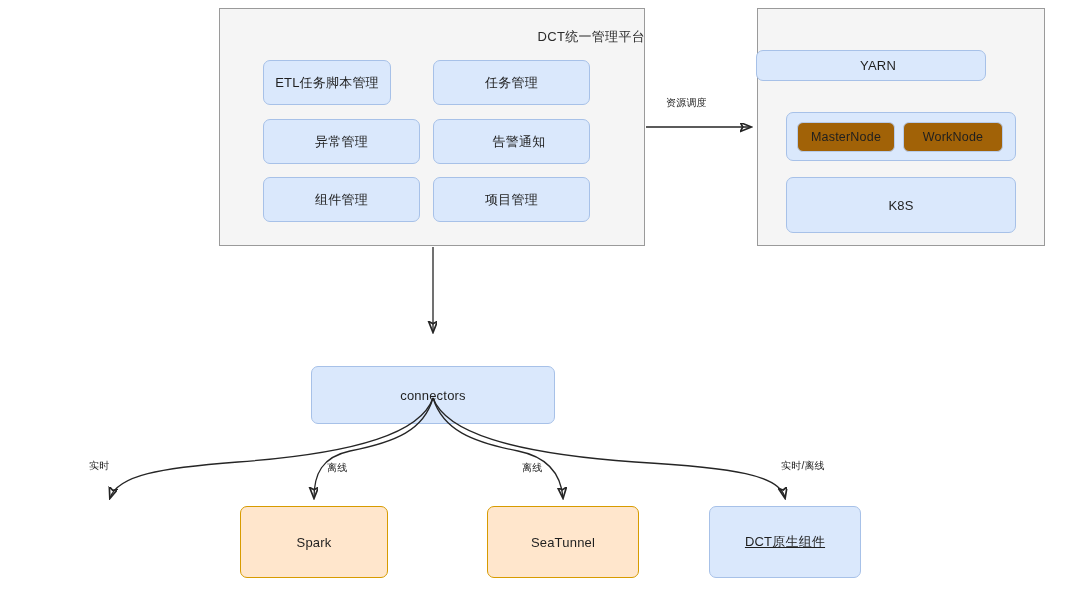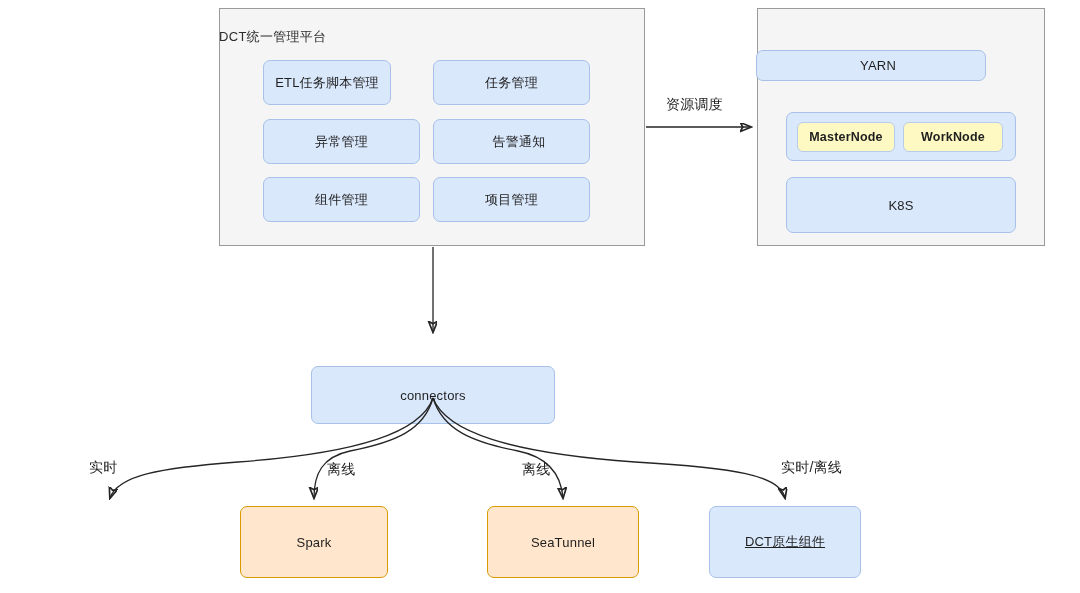--- a/index.html
+++ b/index.html
@@ -23,21 +23,21 @@
   .panel {
     position: absolute;
     background: #f5f5f5;
     border: 1px solid #9a9a9a;
     box-sizing: border-box;
   }
   .panel-title {
     position: absolute;
     left: 0;
     right: 0;
-    text-align: left;
+    text-align: right;
     font-size: 13px;
     color: #2b2b2b;
     letter-spacing: .3px;
   }
   .node {
     position: absolute;
     box-sizing: border-box;
     display: flex;
     align-items: center;
     justify-content: center;
@@ -45,33 +45,32 @@
     font-size: 13px;
     color: #1f1f1f;
     letter-spacing: .2px;
     text-align: center;
   }
   .node-blue {
     background: #dae8fc;
     border: 1px solid #a7c1e8;
   }
   .node-blue-sub {
-    background: #fef9c3;
+    background: #a16207;
     border: 1px solid #b7cbea;
     border-radius: 6px;
     font-size: 12.5px;
-    font-weight: bold;
   }
   .node-orange {
     background: #ffe6cc;
     border: 1px solid #d79b00;
   }
   .edge-label {
     position: absolute;
-    font-size: 14px;
+    font-size: 10px;
     color: #1f1f1f;
     white-space: nowrap;
     letter-spacing: .2px;
   }
   svg#edges {
     position: absolute;
     left: 0; top: 0;
     width: 1080px;
     height: 593px;
     pointer-events: none;

